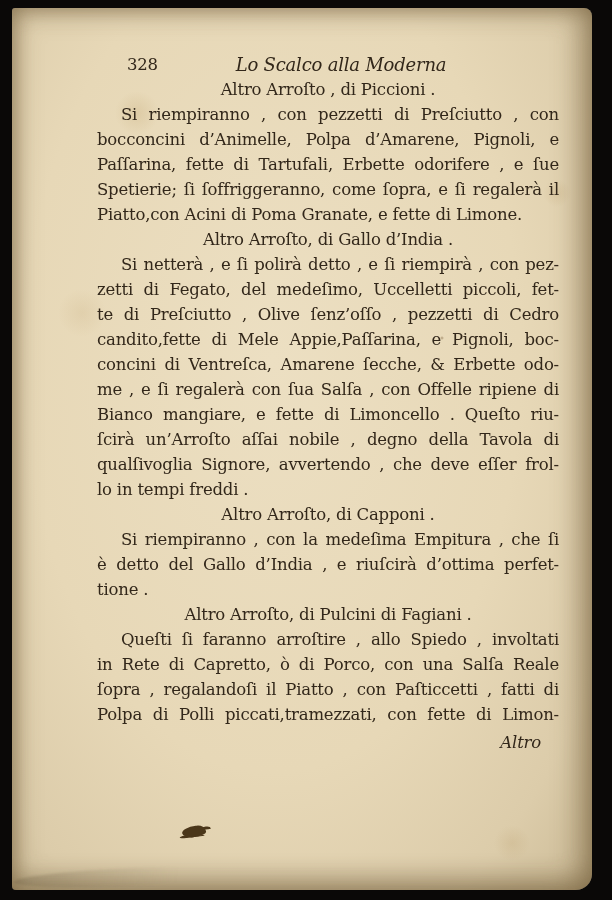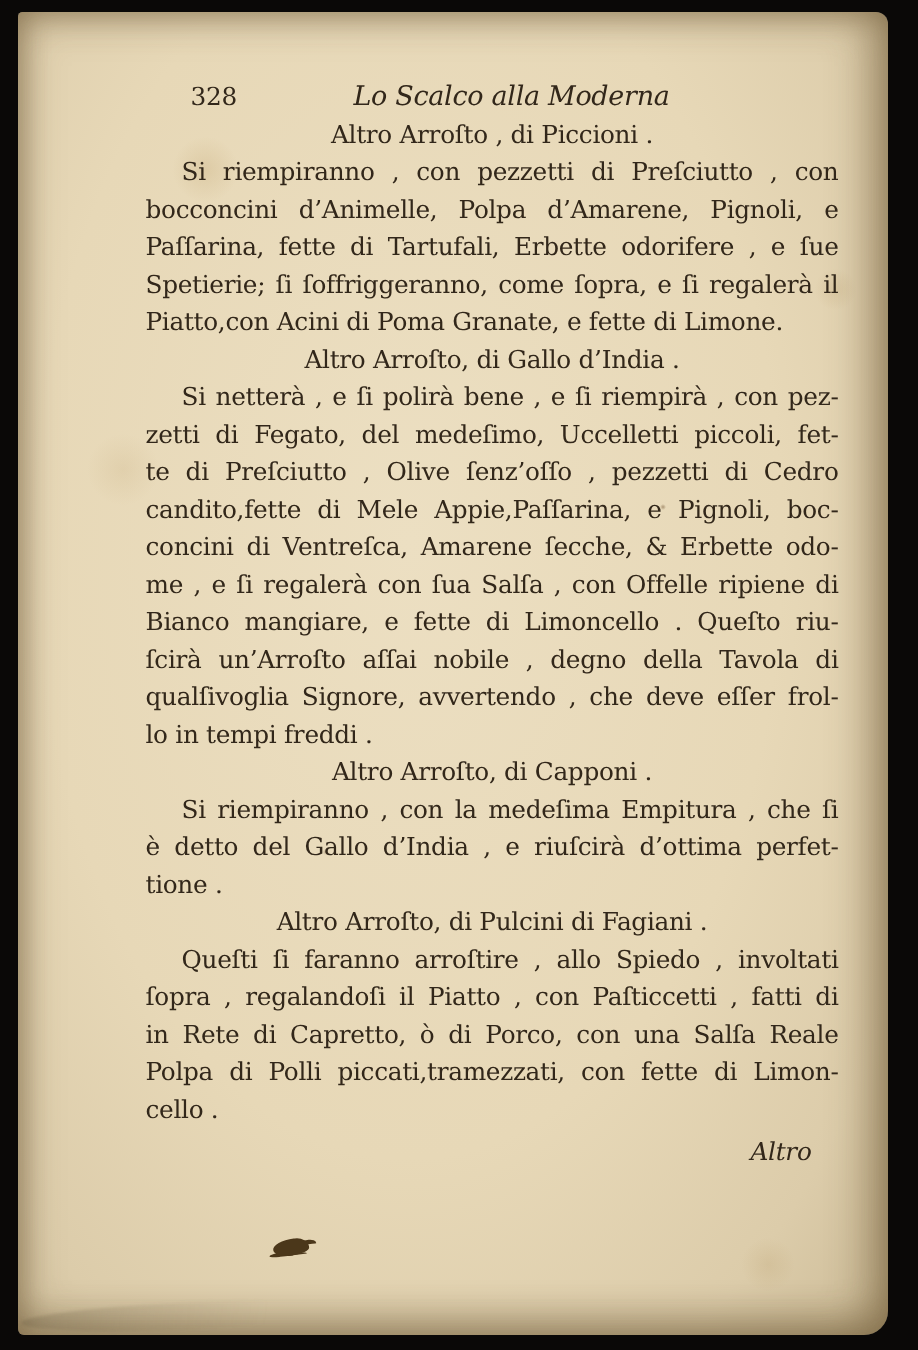--- a/index.html
+++ b/index.html
@@ -63,43 +63,42 @@
         <div class="heading">Altro Arroſto , di Piccioni .</div>
         <div>
           <div class="tl ind">Si riempiranno , con pezzetti di Preſciutto , con</div>
           <div class="tl">bocconcini d’Animelle, Polpa d’Amarene, Pignoli, e</div>
           <div class="tl">Paſſarina, fette di Tartufali, Erbette odorifere , e ſue</div>
           <div class="tl">Spetierie; ſi ſoffriggeranno, come ſopra, e ſi regalerà il</div>
           <div class="tl end">Piatto,con Acini di Poma Granate, e fette di Limone.</div>
         </div>
         <div class="heading">Altro Arroſto, di Gallo d’India .</div>
         <div>
-          <div class="tl ind">Si netterà , e ſi polirà bene , e ſi riempirà , con pez-</div>
+          <div class="tl ind">Si netterà , e ſi polirà detto , e ſi riempirà , con pez-</div>
           <div class="tl">zetti di Fegato, del medeſimo, Uccelletti piccoli, fet-</div>
           <div class="tl">te di Preſciutto , Olive ſenz’oſſo , pezzetti di Cedro</div>
           <div class="tl">candito,fette di Mele Appie,Paſſarina, e Pignoli, boc-</div>
           <div class="tl">concini di Ventreſca, Amarene ſecche, &amp; Erbette odo-</div>
           <div class="tl">me , e ſi regalerà con ſua Salſa , con Offelle ripiene di</div>
           <div class="tl">Bianco mangiare, e fette di Limoncello . Queſto riu-</div>
           <div class="tl">ſcirà un’Arroſto aſſai nobile , degno della Tavola di</div>
           <div class="tl">qualſivoglia Signore, avvertendo , che deve eſſer frol-</div>
           <div class="tl end">lo in tempi freddi .</div>
         </div>
         <div class="heading">Altro Arroſto, di Capponi .</div>
         <div>
           <div class="tl ind">Si riempiranno , con la medeſima Empitura , che ſi</div>
           <div class="tl">è detto del Gallo d’India , e riuſcirà d’ottima perfet-</div>
           <div class="tl end">tione .</div>
         </div>
         <div class="heading">Altro Arroſto, di Pulcini di Fagiani .</div>
         <div>
           <div class="tl ind">Queſti ſi faranno arroſtire , allo Spiedo , involtati</div>
+          <div class="tl">in Rete di Capretto, ò di Porco, con una Salſa Reale</div>
           <div class="tl">ſopra , regalandoſi il Piatto , con Paſticcetti , fatti di</div>
-          <div class="tl">in Rete di Capretto, ò di Porco, con una Salſa Reale</div>
           <div class="tl">Polpa di Polli piccati,tramezzati, con fette di Limon-</div>
-          <div class="tl end">cello .</div>
         </div>
       </div>
     <div class="catchword">Altro</div>
   </div>
   <div class="blot"></div>
   <div class="smudge"></div>
 </div>
 
 </body></html>

